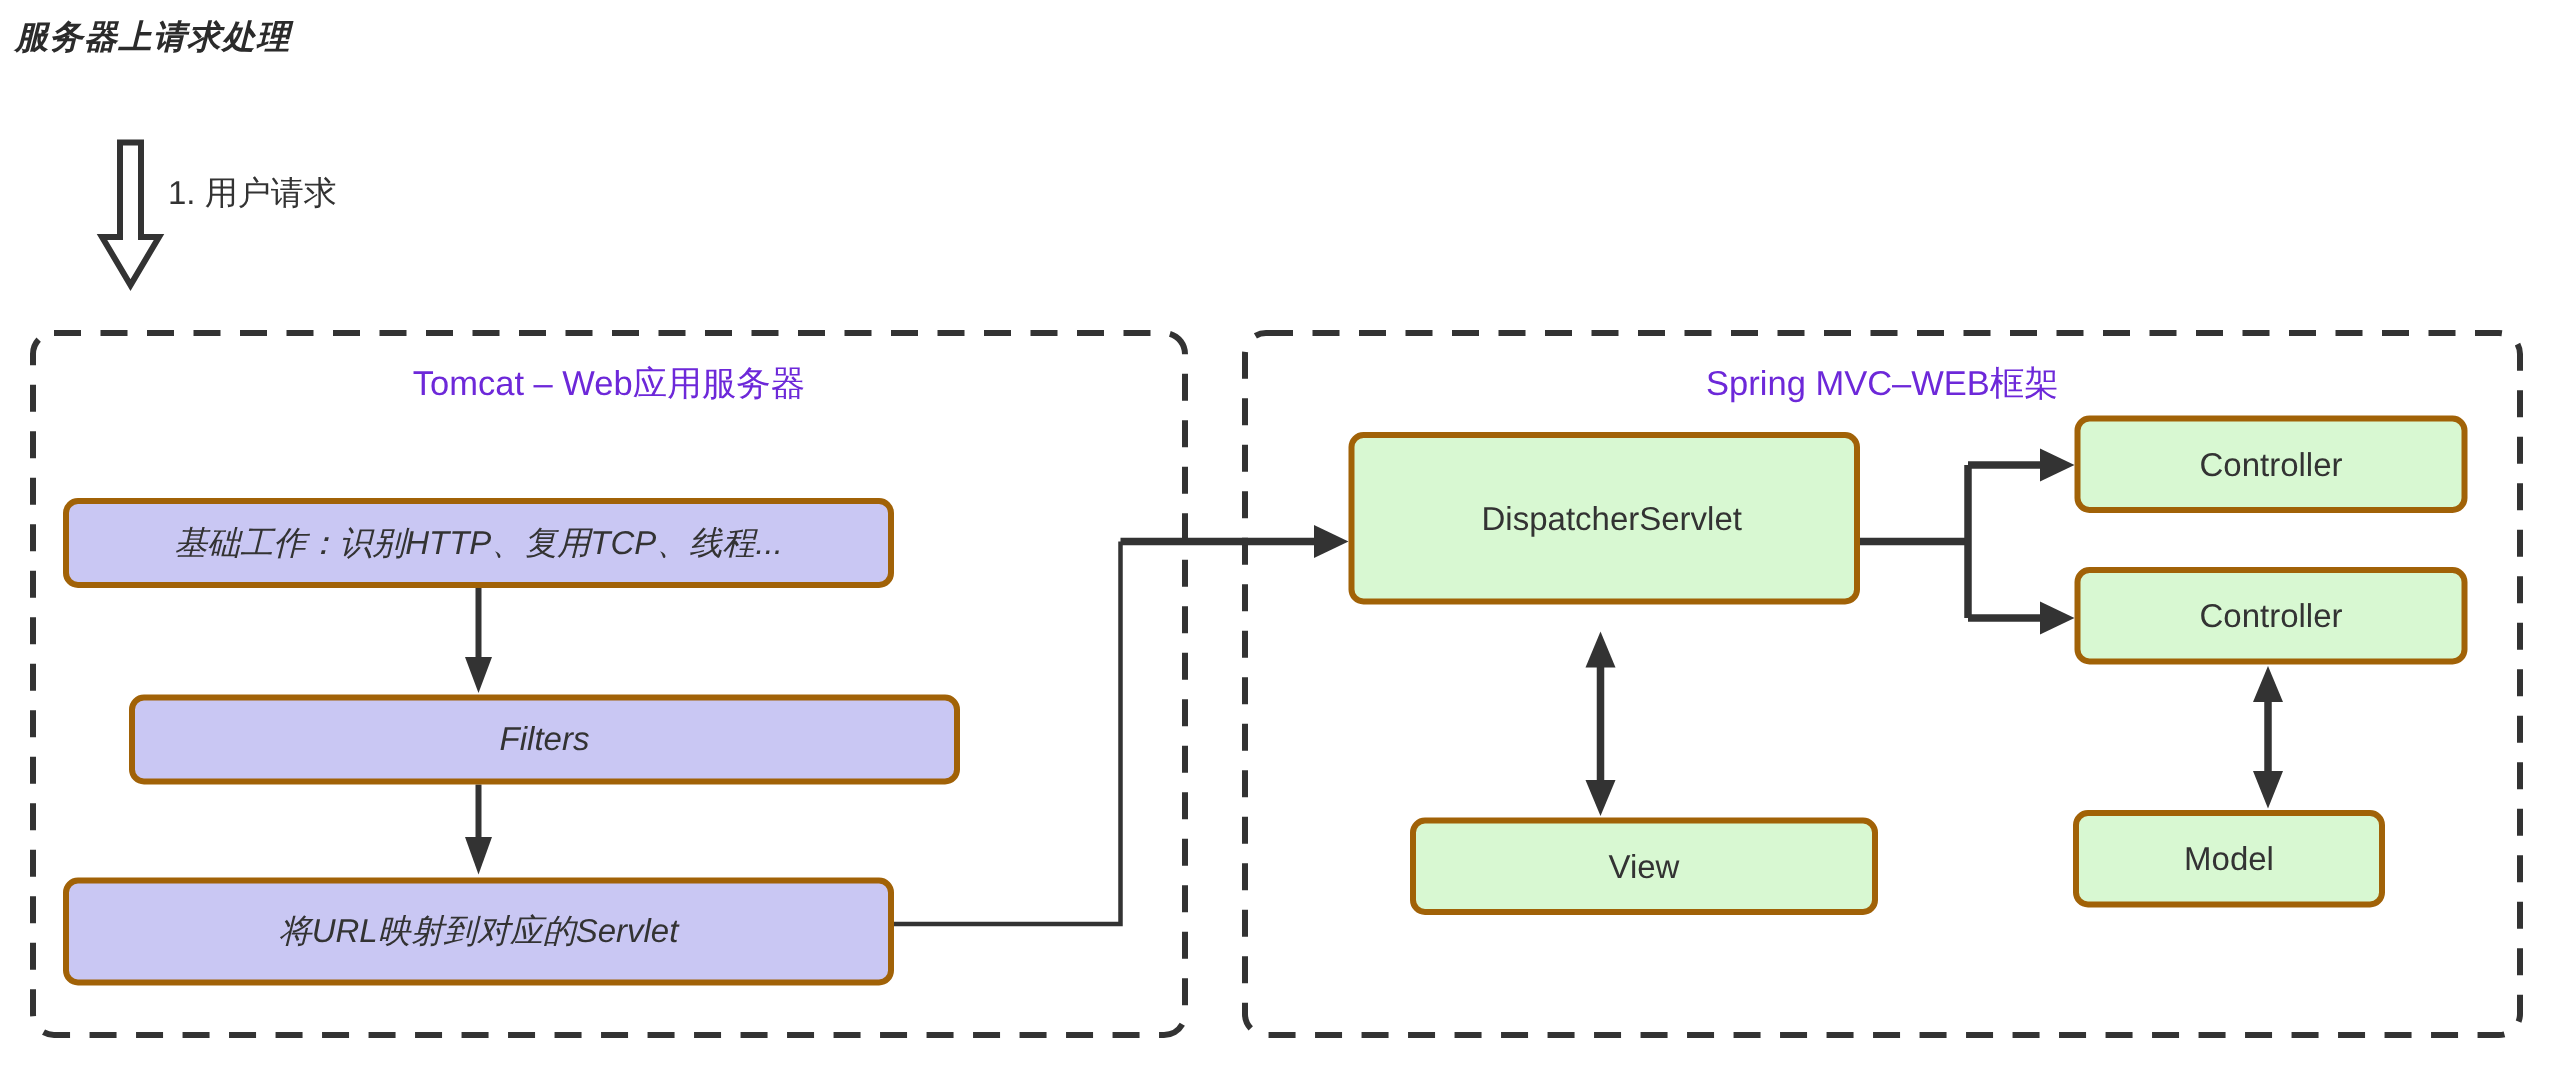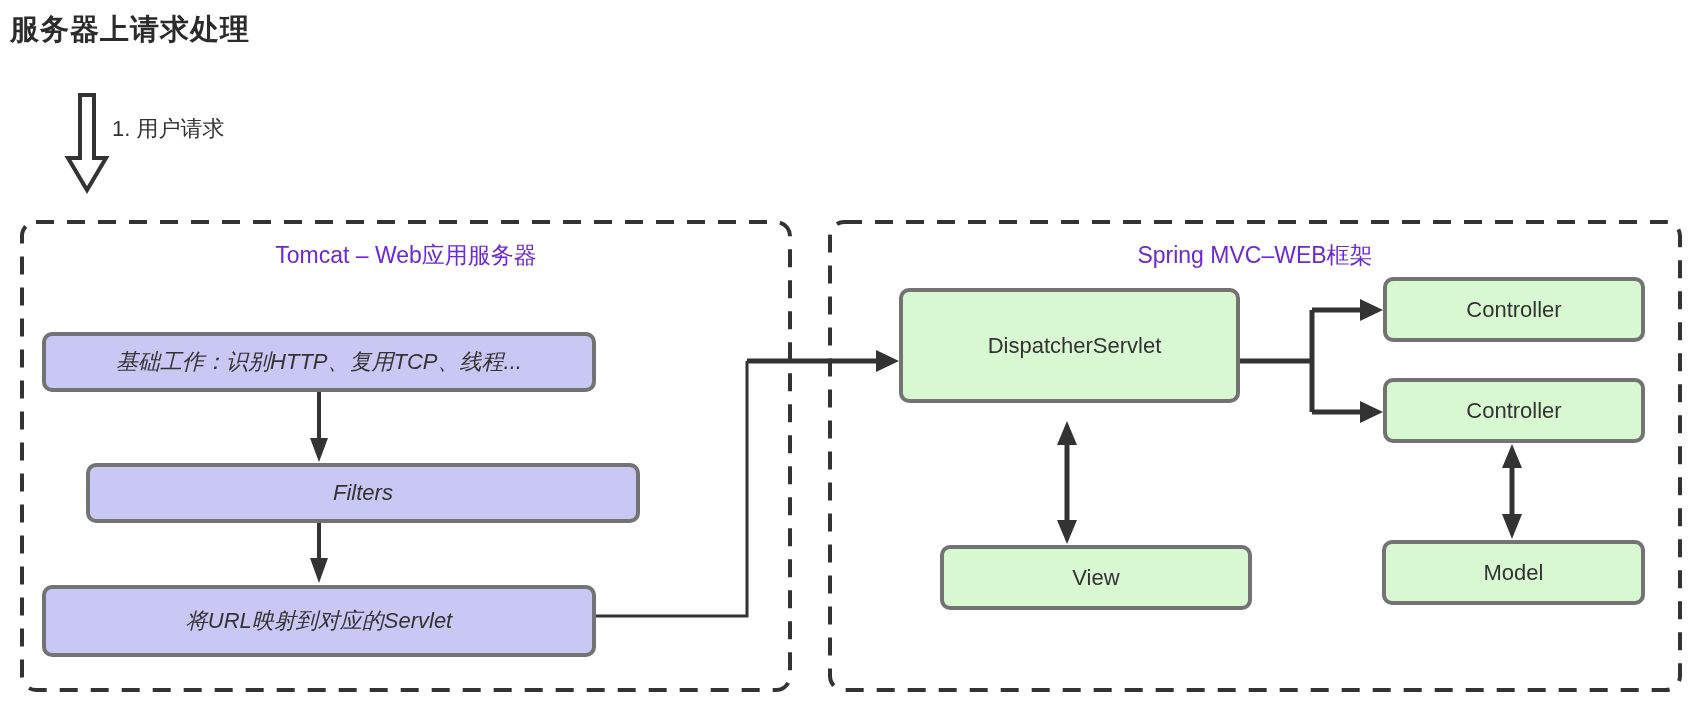--- a/index.html
+++ b/index.html
@@ -6,32 +6,32 @@
   .canvas {
     position:relative;
     width:1708px; height:716px;
     background:#ffffff;
     font-family:"Liberation Sans","DejaVu Sans",sans-serif;
     color:#333333;
     overflow:hidden;
   }
   .page-title {
     position:absolute; left:10px; top:10px;
-    font-size:29px; font-weight:bold; color:#2b2b2b;
-    margin:0; letter-spacing:1px;
+    font-size:22px; font-weight:bold; color:#2b2b2b;
+    margin:0; letter-spacing:1px;font-style:italic;
   }
   .svg-layer { position:absolute; left:0; top:0; width:1708px; height:716px; }
   .container-title {
     position:absolute; text-align:center;
     font-size:23px; color:#6d28d9; white-space:nowrap;
   }
   .node {
     position:absolute; box-sizing:border-box;
     display:flex; align-items:center; justify-content:center;
-    border:4px solid #737373; border-radius:10px;
+    border:4px solid #a16207; border-radius:10px;
     font-size:22px; color:#333333; white-space:nowrap;
   }
   .purple { background:#c9c7f3;font-style:italic; }
   .green  { background:#d8f8d2; }
   .step-label {
     position:absolute; left:112px; top:114px;
     font-size:22px; color:#333333; white-space:nowrap;
   }
   .user-arrow { position:absolute; left:58px; top:90px; }
 </style>
@@ -108,17 +108,17 @@
   </div>
   <div class="node green" style="left:1383px; top:277px; width:262px; height:65px;">
     <span>Controller</span>
   </div>
   <div class="node green" style="left:1383px; top:378px; width:262px; height:65px;">
     <span>Controller</span>
   </div>
   <div class="node green" style="left:940px; top:545px; width:312px; height:65px;">
     <span>View</span>
   </div>
-  <div class="node green" style="left:1382px; top:540px; width:263px; height:65px;">
+  <div class="node green" style="left:1382px; top:540px; width:208px; height:65px;">
     <span>Model</span>
   </div>
 
 </div>
 
 </body></html>

